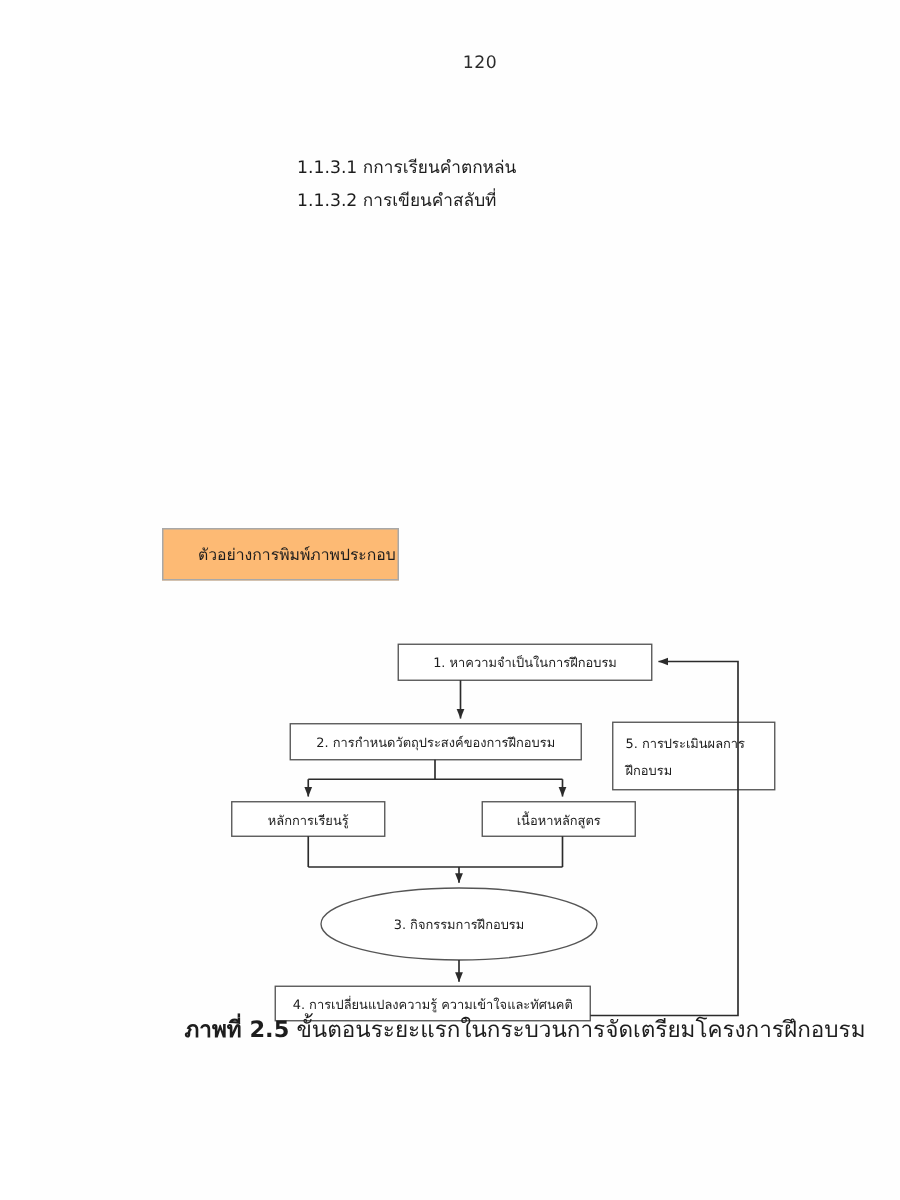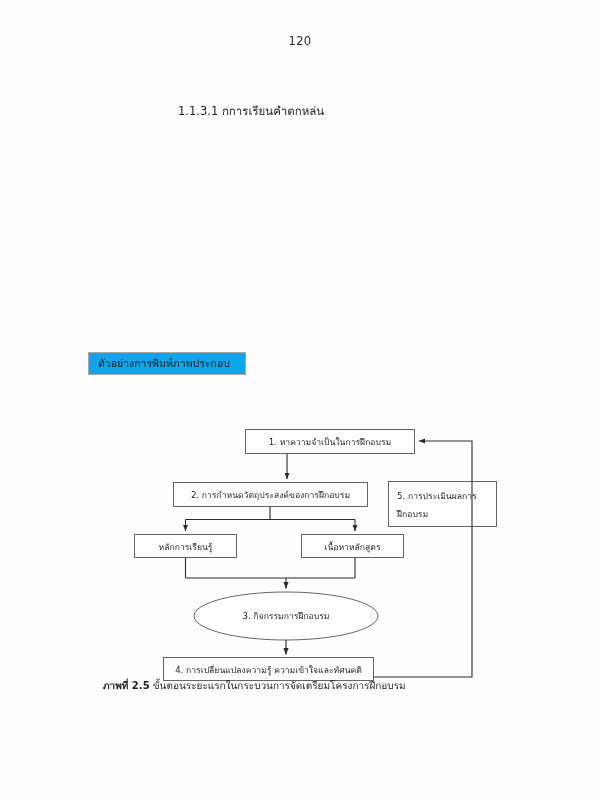--- a/index.html
+++ b/index.html
@@ -12,20 +12,21 @@
     height: 800px;
     position: relative;
     font-family: "DejaVu Sans", "Liberation Sans", sans-serif;
     color: #1a1a1a;
     overflow: hidden;
   }
   .page {
     position: absolute;
     inset: 0;
     background: #fefefe;
+    margin-left: 20px;
   }
 
   
   .page-number {
     position: absolute;
     top: 34px;
     left: 0;
     width: 600px;
     text-align: center;
     font-size: 11.5px;
@@ -45,26 +46,26 @@
     color: #1d1d1d;
     white-space: nowrap;
   }
 
   
   .sample-box {
     position: absolute;
     left: 88px;
     top: 352px;
     width: 158px;
-    height: 23px;
+    height: 35px;
     border: 1px solid #a8a8a8;
-    background: #0ea5e9;
+    background: #fdba74;
     display: flex;
     align-items: center;
-    padding-left: 9px;
+    padding-left: 23px;
     box-sizing: border-box;
     font-size: 10.5px;
     color: #1d1d1d;
     white-space: nowrap;
   }
 
   
   .figure {
     position: absolute;
     left: 0;
@@ -82,36 +83,37 @@
   }
 
   
   .fig-caption {
     position: absolute;
     left: 103px;
     top: 678px;
     width: 420px;
   }
   .fig-caption-line {
-    font-size: 10px;
+    font-size: 15px;
     line-height: 16.5px;
     color: #1d1d1d;
     white-space: nowrap;
   }
   .fig-caption-line b { font-weight: bold; }
 </style>
 </head>
 <body>
 
 <div class="page">
 
   <div class="page-number">120</div>
 
   <div class="outline">
     <div class="outline-line">1.1.3.1 กการเรียนคำตกหล่น</div>
+    <div class="outline-line">1.1.3.2 การเขียนคำสลับที่</div>
   </div>
 
   <div class="sample-box">
     <span>ตัวอย่างการพิมพ์ภาพประกอบ</span>
   </div>
 
   <div class="figure">
     <svg width="600" height="800" viewBox="0 0 600 800" xmlns="http://www.w3.org/2000/svg">
       <defs>
         <marker id="arrow" markerWidth="8" markerHeight="8" refX="6.4" refY="3" orient="auto" markerUnits="userSpaceOnUse">

